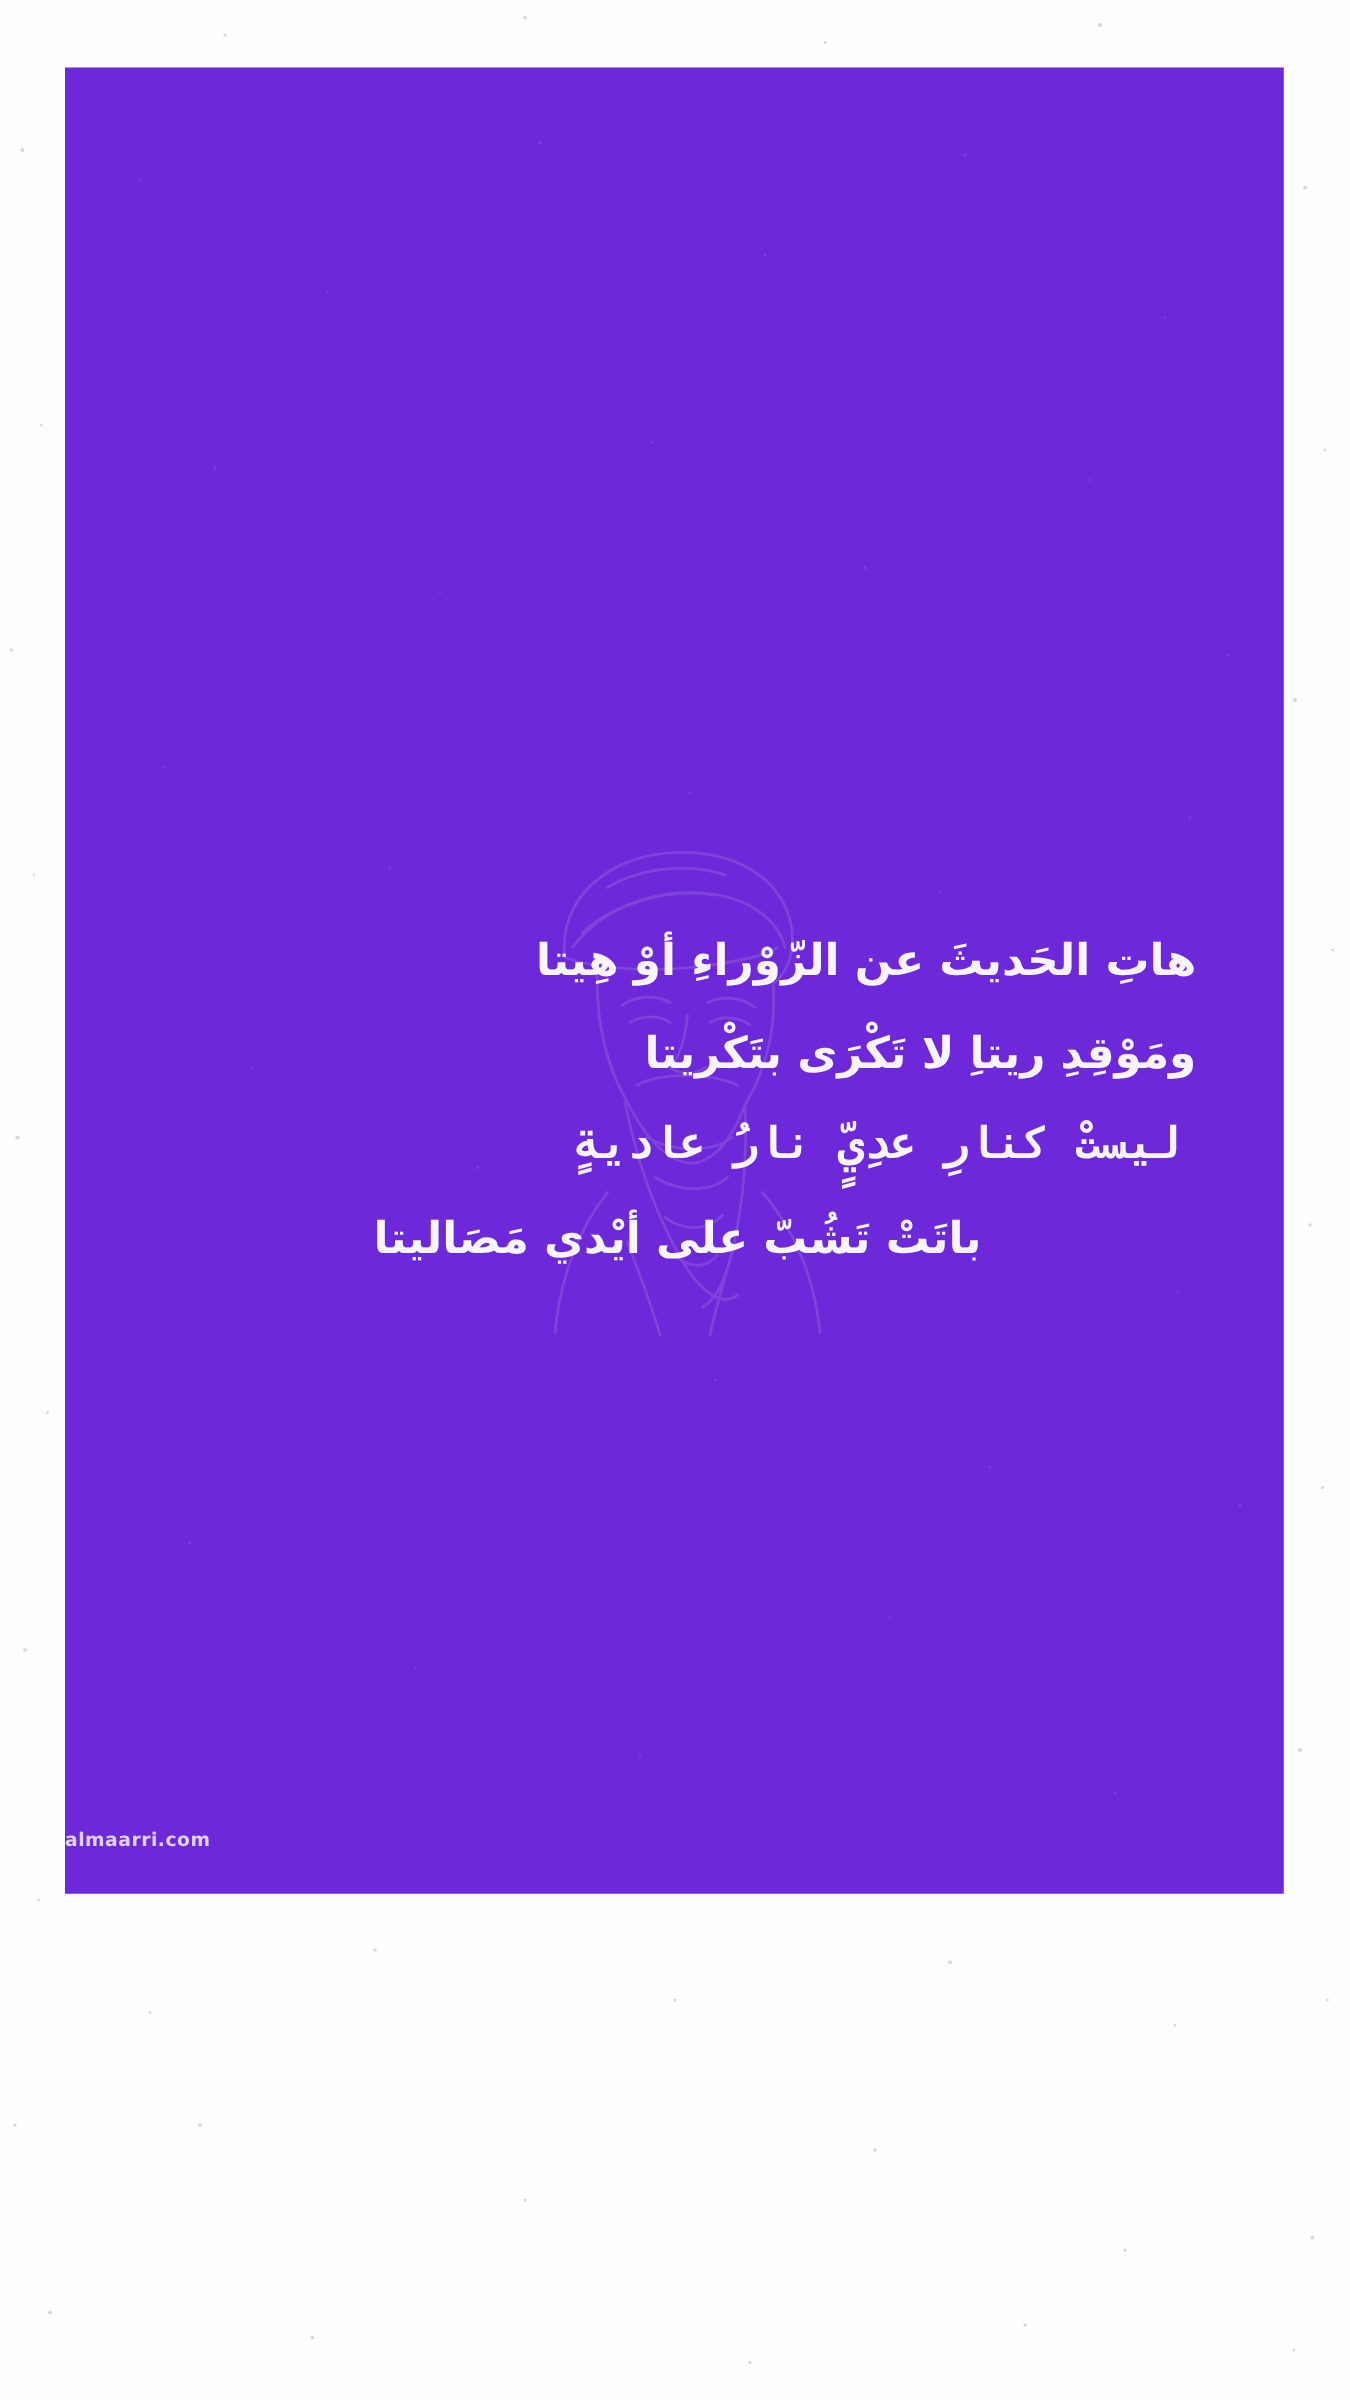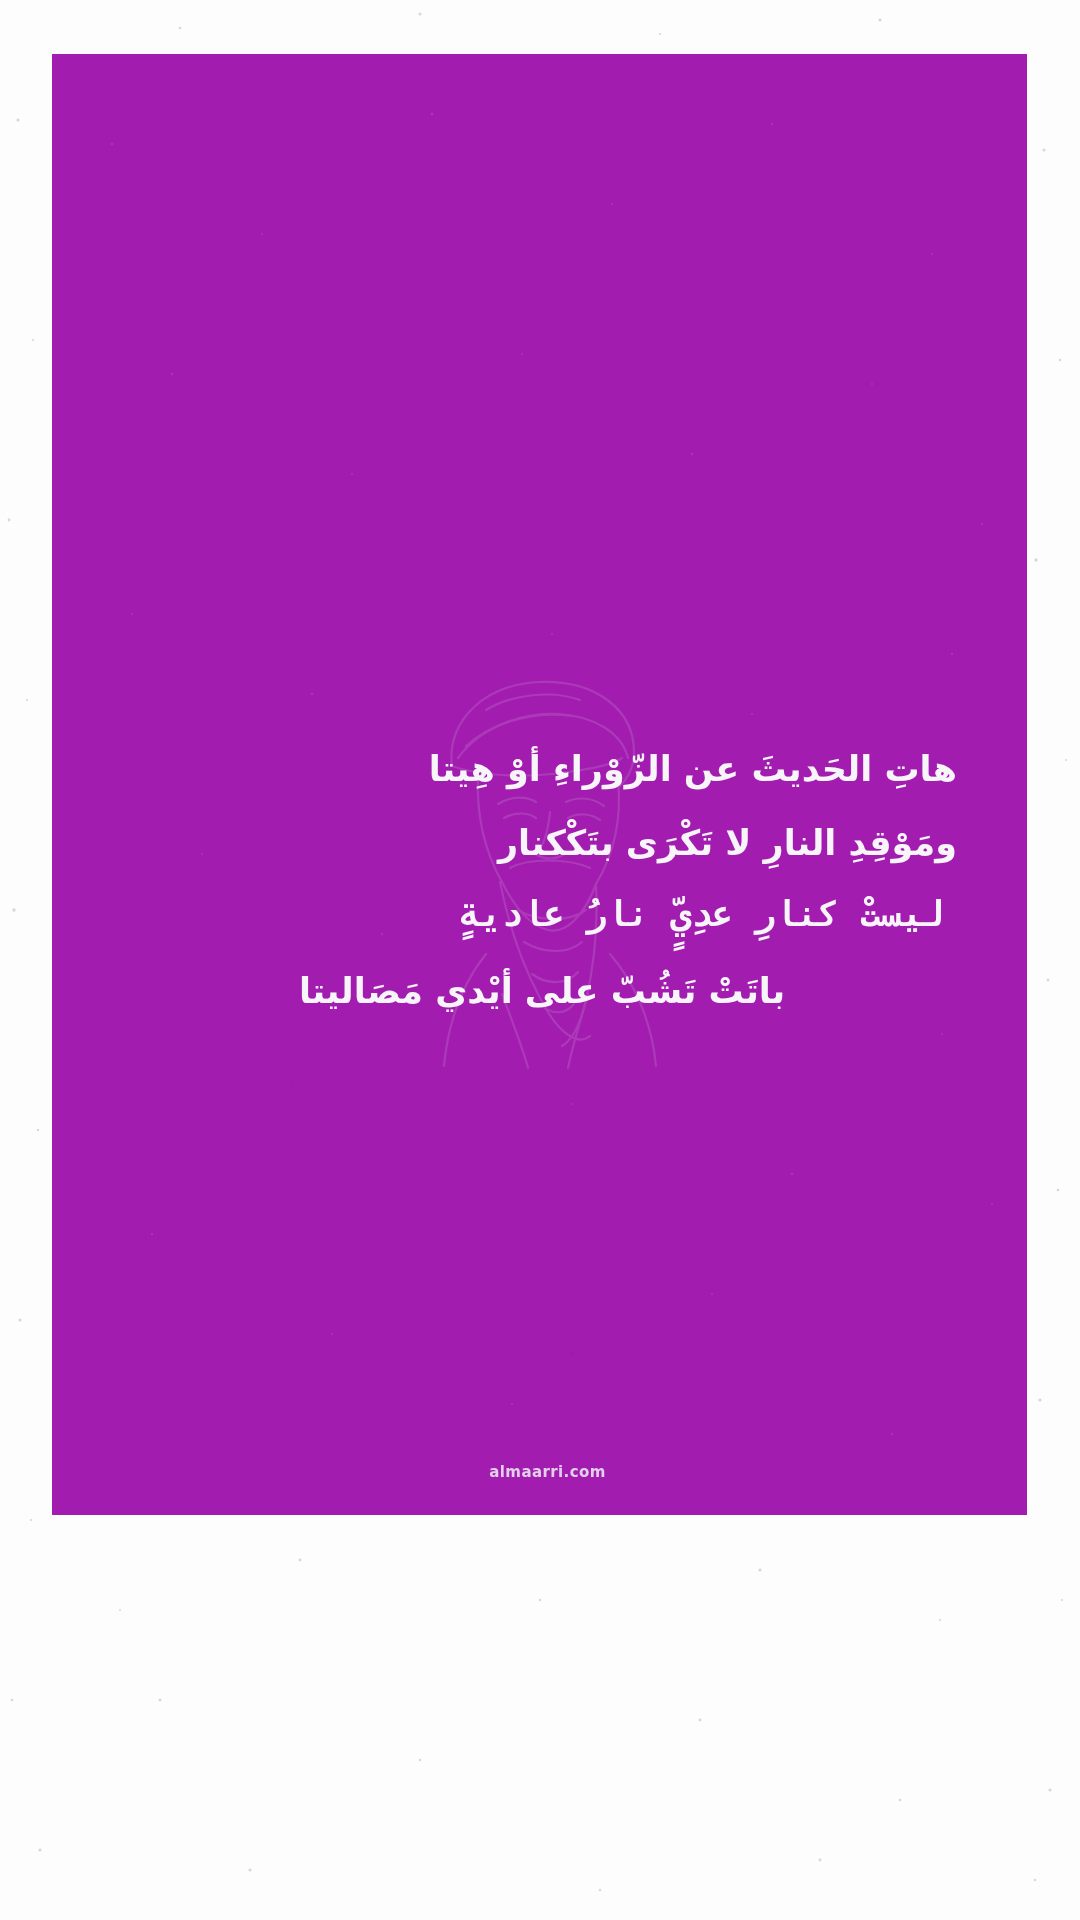--- a/index.html
+++ b/index.html
@@ -27,21 +27,21 @@
     opacity: 0.55;
   }
 
   
   .card {
     position: absolute;
     left: 52px;
     top: 54px;
     width: 975px;
     height: 1461px;
-    background-color: #a21caf;
+    background-color: #6d28d9;
     overflow: hidden;
   }
 
   
   .card-noise {
     position: absolute;
     inset: 0;
     pointer-events: none;
     opacity: 0.10;
   }
@@ -87,28 +87,27 @@
   .v2 { text-align: right; padding-right: 0px; }
   .v3 { text-align: right; }
   .v4 { text-align: center; }
 
   
   .footer {
     position: absolute;
     left: 0;
     right: 0;
     bottom: 34px;
-    text-align: center;
+    text-align: left;
     color: #e8dff1;
     font-family: "DejaVu Sans", sans-serif;
     font-size: 15px;
     font-weight: 700;
     letter-spacing: 0.4px;
     opacity: 0.92;
-    padding-left: 16px;
   }
 </style>
 </head>
 <body>
 
 <div class="page">
 
   <svg class="speckle" width="1080" height="1920" viewBox="0 0 1080 1920" aria-hidden="true">
     <g fill="#b9b9b9">
       <circle cx="18" cy="120" r="1.6"></circle>
@@ -223,21 +222,21 @@
 
         <path d="M104 300 C80 330 66 370 62 412"></path>
         <path d="M228 300 C254 330 270 370 274 412"></path>
         <path d="M120 340 C130 366 140 392 146 414"></path>
         <path d="M206 340 C198 368 190 394 186 414"></path>
       </g>
     </svg>
 
     <div class="poem">
       <div class="verse v1">هاتِ الحَديثَ عن الزّوْراءِ أوْ هِيتا</div>
-      <div class="verse v2">ومَوْقِدِ النارِ لا تَكْرَى بتَكْكنار</div>
+      <div class="verse v2">ومَوْقِدِ ريتاِ لا تَكْرَى بتَكْريتا</div>
       <div class="verse v3">ليستْ كنارِ عدِيٍّ نارُ عاديةٍ</div>
       <div class="verse v4">باتَتْ تَشُبّ على أيْدي مَصَاليتا</div>
     </div>
 
     <div class="footer">almaarri.com</div>
 
   </div>
 </div>
 
 </body></html>

